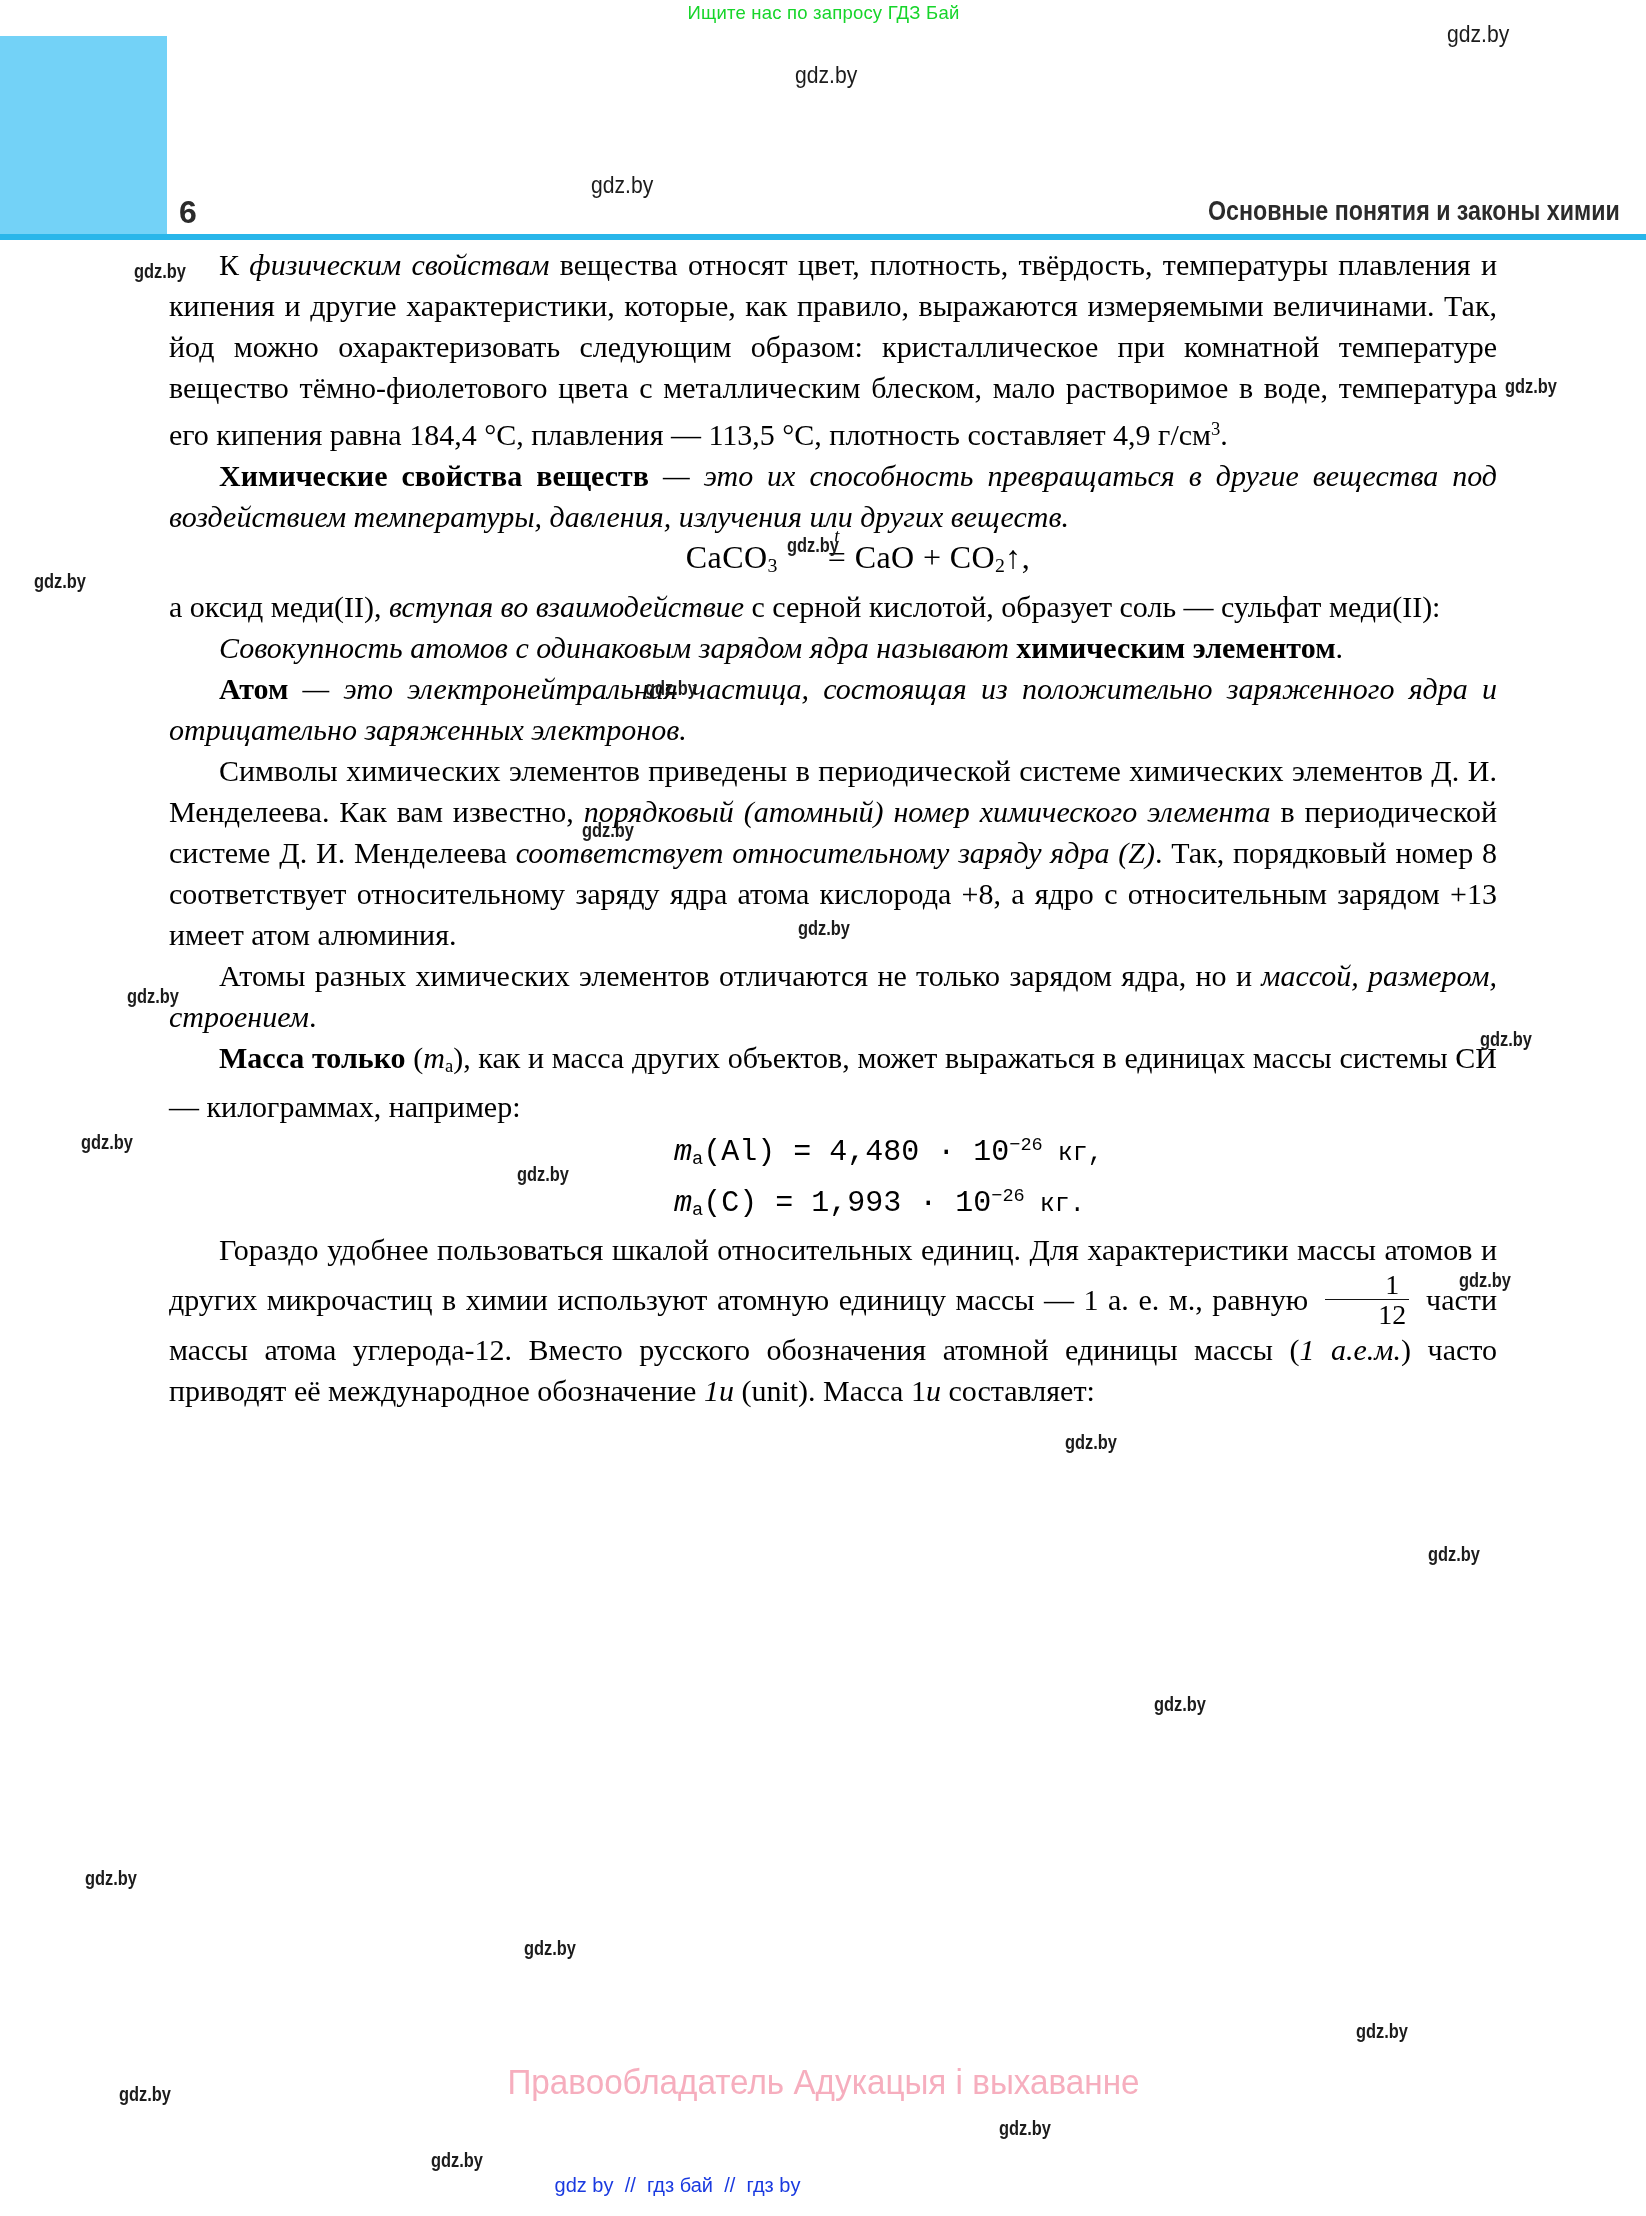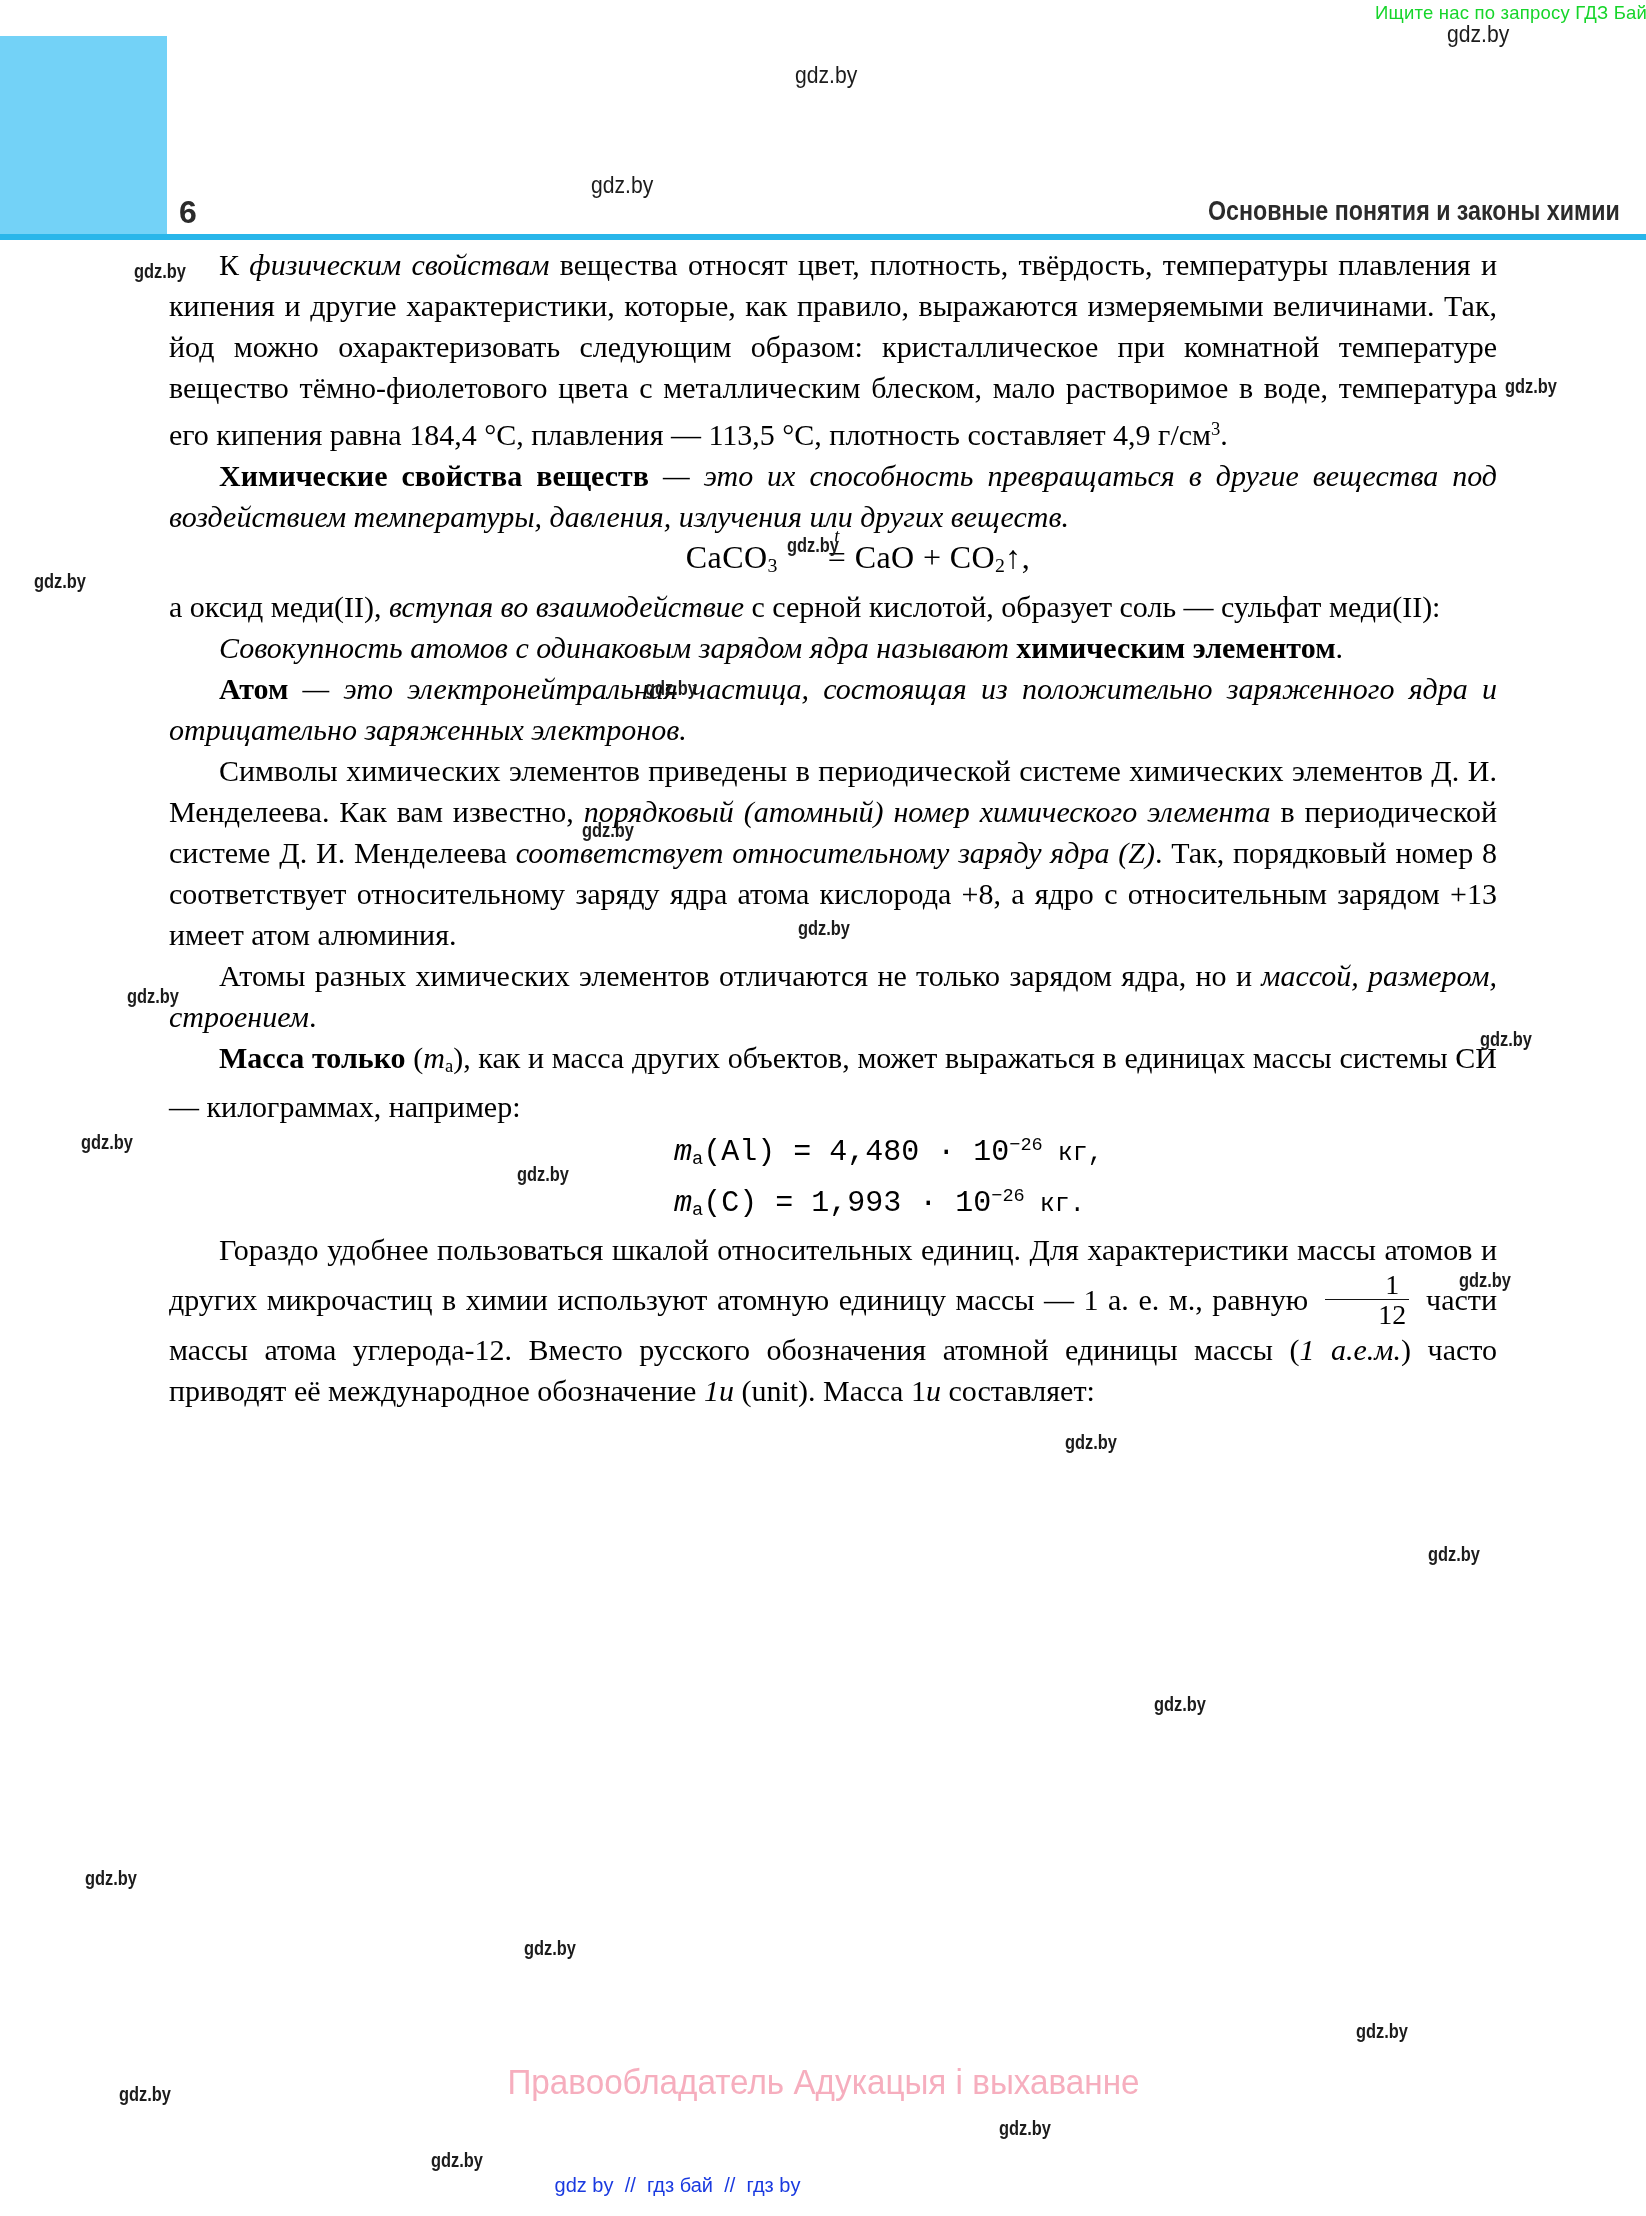--- a/index.html
+++ b/index.html
@@ -15,21 +15,21 @@
     font-family: "Liberation Serif", serif;
     color: #1a1a1a;
   }
 
   
   .promo-banner {
     position: absolute;
     top: 1.6px;
     left: 0;
     width: 1647px;
-    text-align: right;
+    text-align: center;
     font-family: "Liberation Sans", sans-serif;
     font-size: 18.5px;
     font-weight: 400;
     color: #16d52a;
     letter-spacing: 0.2px;
     white-space: nowrap;
   }
 
   
   .header-block {

